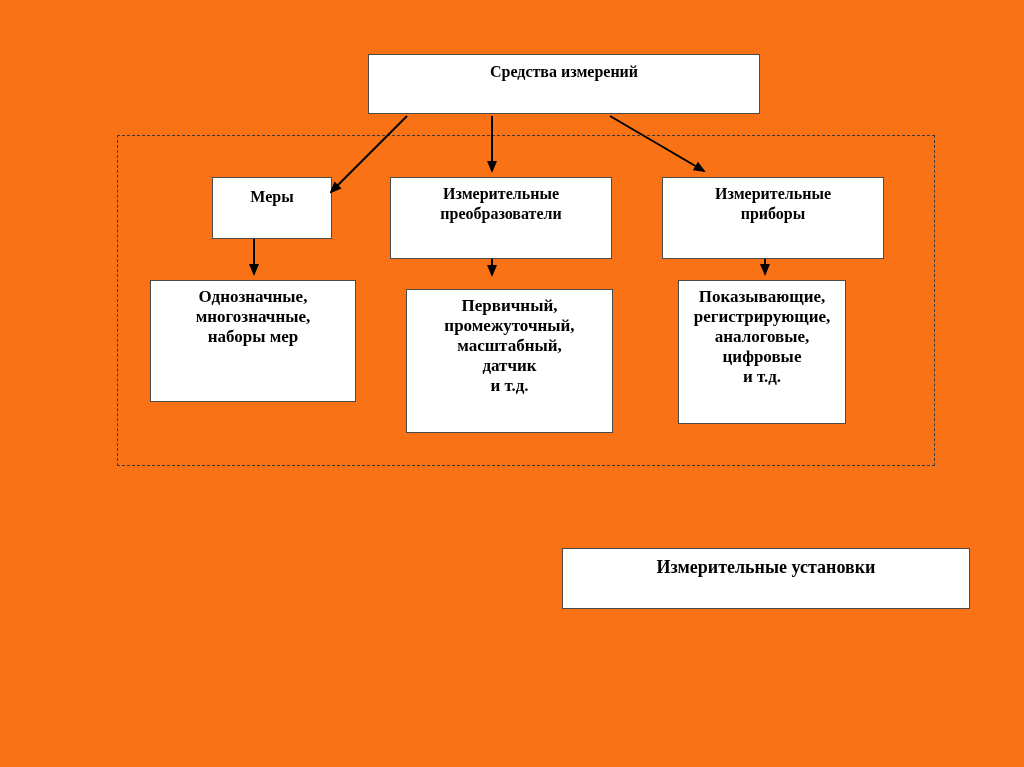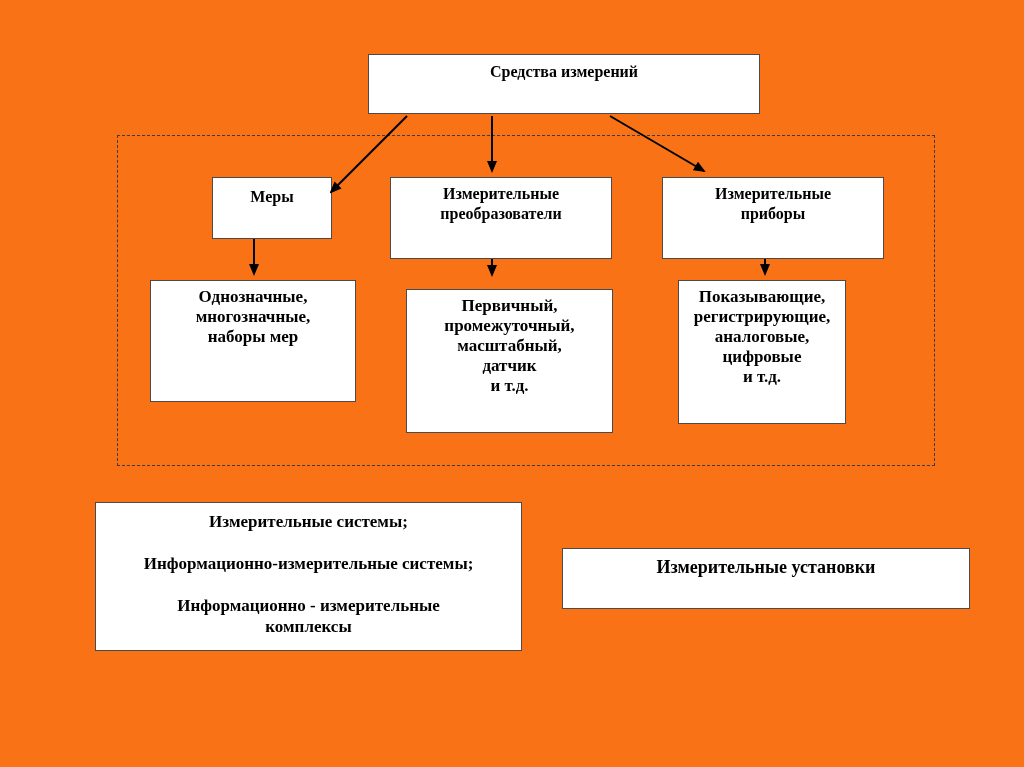--- a/index.html
+++ b/index.html
@@ -68,26 +68,20 @@
 промежуточный,
 масштабный,
 датчик
 и т.д.</div>
   <div class="box detail-pribory">Показывающие,
 регистрирующие,
 аналоговые,
 цифровые
 и т.д.</div>
 
-  <div class="box systems-box">Измерительные системы;
-
-Информационно-измерительные системы;
-
-Информационно - измерительные
-комплексы</div>
   <div class="box install-box">Измерительные установки</div>
 
   <svg class="overlay" width="1024" height="767" viewBox="0 0 1024 767">
     <defs>
       <marker id="ah" markerUnits="userSpaceOnUse" markerWidth="12" markerHeight="10" refX="10" refY="5" orient="auto">
         <path d="M0,0 L12,5 L0,10 z" fill="#000000"></path>
       </marker>
     </defs>
     <line x1="407" y1="116" x2="331" y2="192" marker-end="url(#ah)"></line>
     <line x1="492" y1="116" x2="492" y2="171" marker-end="url(#ah)"></line>

